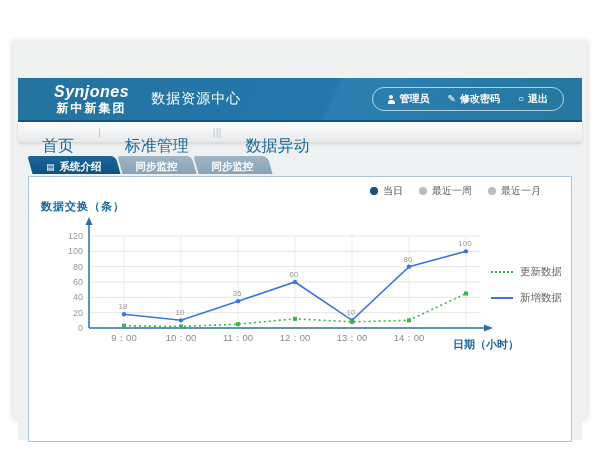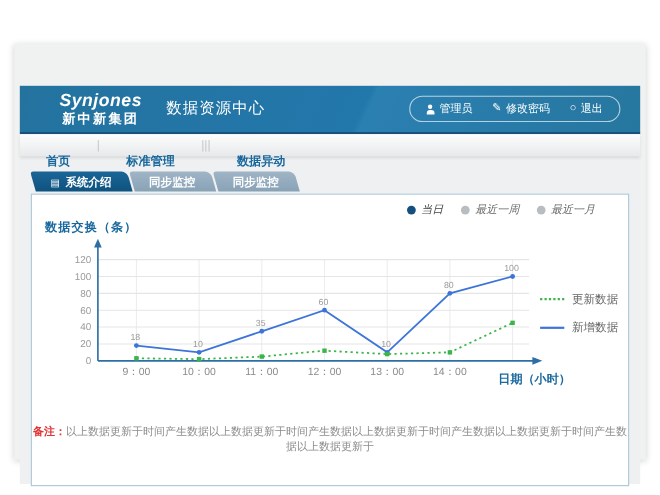--- a/index.html
+++ b/index.html
@@ -19,48 +19,48 @@
     border-bottom:2px solid #1a527e;display:flex;align-items:center;position:relative;margin-top:28px;
   }
   .logo{margin-left:36px;color:#fff;text-align:center;line-height:1;}
   .logo-top{font-size:16px;font-weight:bold;font-style:italic;letter-spacing:.5px;}
   .logo-bot{font-size:12px;font-weight:bold;letter-spacing:2px;margin-top:2px;}
   .app-title{color:#fff;font-size:14px;margin-left:22px;letter-spacing:1px;}
   .user-box{
     position:absolute;right:18px;top:9px;height:22px;border:1px solid rgba(255,255,255,.65);
     border-radius:12px;display:flex;align-items:center;padding:0 6px;
   }
-  .user-item{display:flex;align-items:center;color:#fff;font-size:10px;padding:0 9px;cursor:pointer;white-space:nowrap;}
+  .user-item{display:flex;align-items:center;color:#fff;font-size:10px;padding:0 9px;cursor:pointer;white-space:nowrap;font-weight:bold;}
   .uicon{display:inline-block;margin-right:4px;font-size:10px;line-height:1;}
   .person{width:7px;height:8px;position:relative;margin-right:5px;}
   .person:before{content:"";position:absolute;left:1.5px;top:0;width:4px;height:4px;border-radius:50%;background:#fff;}
   .person:after{content:"";position:absolute;left:0;bottom:-1px;width:7px;height:4px;border-radius:3px 3px 0 0;background:#fff;}
   
   .nav{
     height:20px;background:linear-gradient(180deg,#fdfdfd,#e7e9ea);
     display:flex;align-items:center;box-shadow:0 2px 3px rgba(0,0,0,.10);position:relative;z-index:2;
   }
-  .nav-item{color:#19689d;font-size:11px;font-weight:bold;padding:0 24px;cursor:pointer;white-space:nowrap;margin-top:28px;}
+  .nav-item{color:#19689d;font-size:16px;font-weight:normal;padding:0 24px;cursor:pointer;white-space:nowrap;margin-top:28px;}
   .nav-sep{color:#c2c8cc;font-size:11px;}
   
   .content{background:#eef0f1;height:298px;position:relative;}
   .tabs{position:absolute;left:12px;top:14px;display:flex;height:20px;}
   .tab{position:relative;height:18px;line-height:20px;padding:0 16px;color:#fff;font-size:10.5px;
        font-weight:bold;cursor:pointer;margin-right:2px;}
   .tab:before{content:"";position:absolute;inset:0;transform:skewX(16deg);border-radius:3px 5px 0 0;z-index:0;}
   .tab.active:before{background:linear-gradient(180deg,#1a6598,#0f537f);}
   .tab.inactive:before{background:linear-gradient(180deg,#a0b5c6,#88a2b6);}
   .tab span,.tab .ticon{position:relative;z-index:1;}
   .ticon{margin-right:5px;font-size:9px;}
   
   .panel{
     position:absolute;left:10px;top:34px;width:544px;height:266px;background:#fff;
     border:1px solid #aac6d9;box-sizing:border-box;
   }
-  .radio-row{position:absolute;top:7px;right:30px;display:flex;font-style:italic;}
+  .radio-row{position:absolute;top:7px;right:30px;display:flex;}
   .radio-item{display:flex;align-items:center;margin-left:16px;cursor:pointer;}
   .rdot{width:8px;height:8px;border-radius:50%;margin-right:5px;}
   .rdot.sel{background:#154f7d;}
   .rdot.unsel{background:#b9bdc0;}
   .radio-item .rlabel{font-size:10px;color:#666;}
   .radio-item.sel .rlabel{color:#444;}
   .y-title{position:absolute;left:12px;top:22px;font-size:11px;font-weight:bold;color:#19689e;letter-spacing:1px;}
   .x-title{position:absolute;left:424px;top:160px;font-size:11px;font-weight:bold;color:#19689e;}
   #chart-svg{position:absolute;left:20px;top:37px;pointer-events:none;}
   .legend{position:absolute;left:462px;top:88px;width:82px;}
@@ -204,19 +204,16 @@
         <div class="legend-row">
           <span class="lsample dotted" id="legend-sample-1" style="border-top-color: rgb(59, 180, 74);"></span>
           <span class="ltext">更新数据</span>
         </div>
         <div class="legend-row">
           <span class="lsample solid" id="legend-sample-0" style="border-top-color: rgb(61, 116, 216);"></span>
           <span class="ltext">新增数据</span>
         </div>
       </div>
 
-      <div class="note">
-        <b>备注：</b><span>以上数据更新于时间产生数据以上数据更新于时间产生数据以上数据更新于时间产生数据以上数据更新于时间产生数据以上数据更新于</span>
-      </div>
 
     </div>
   </div>
 </div>
 
 </body></html>

